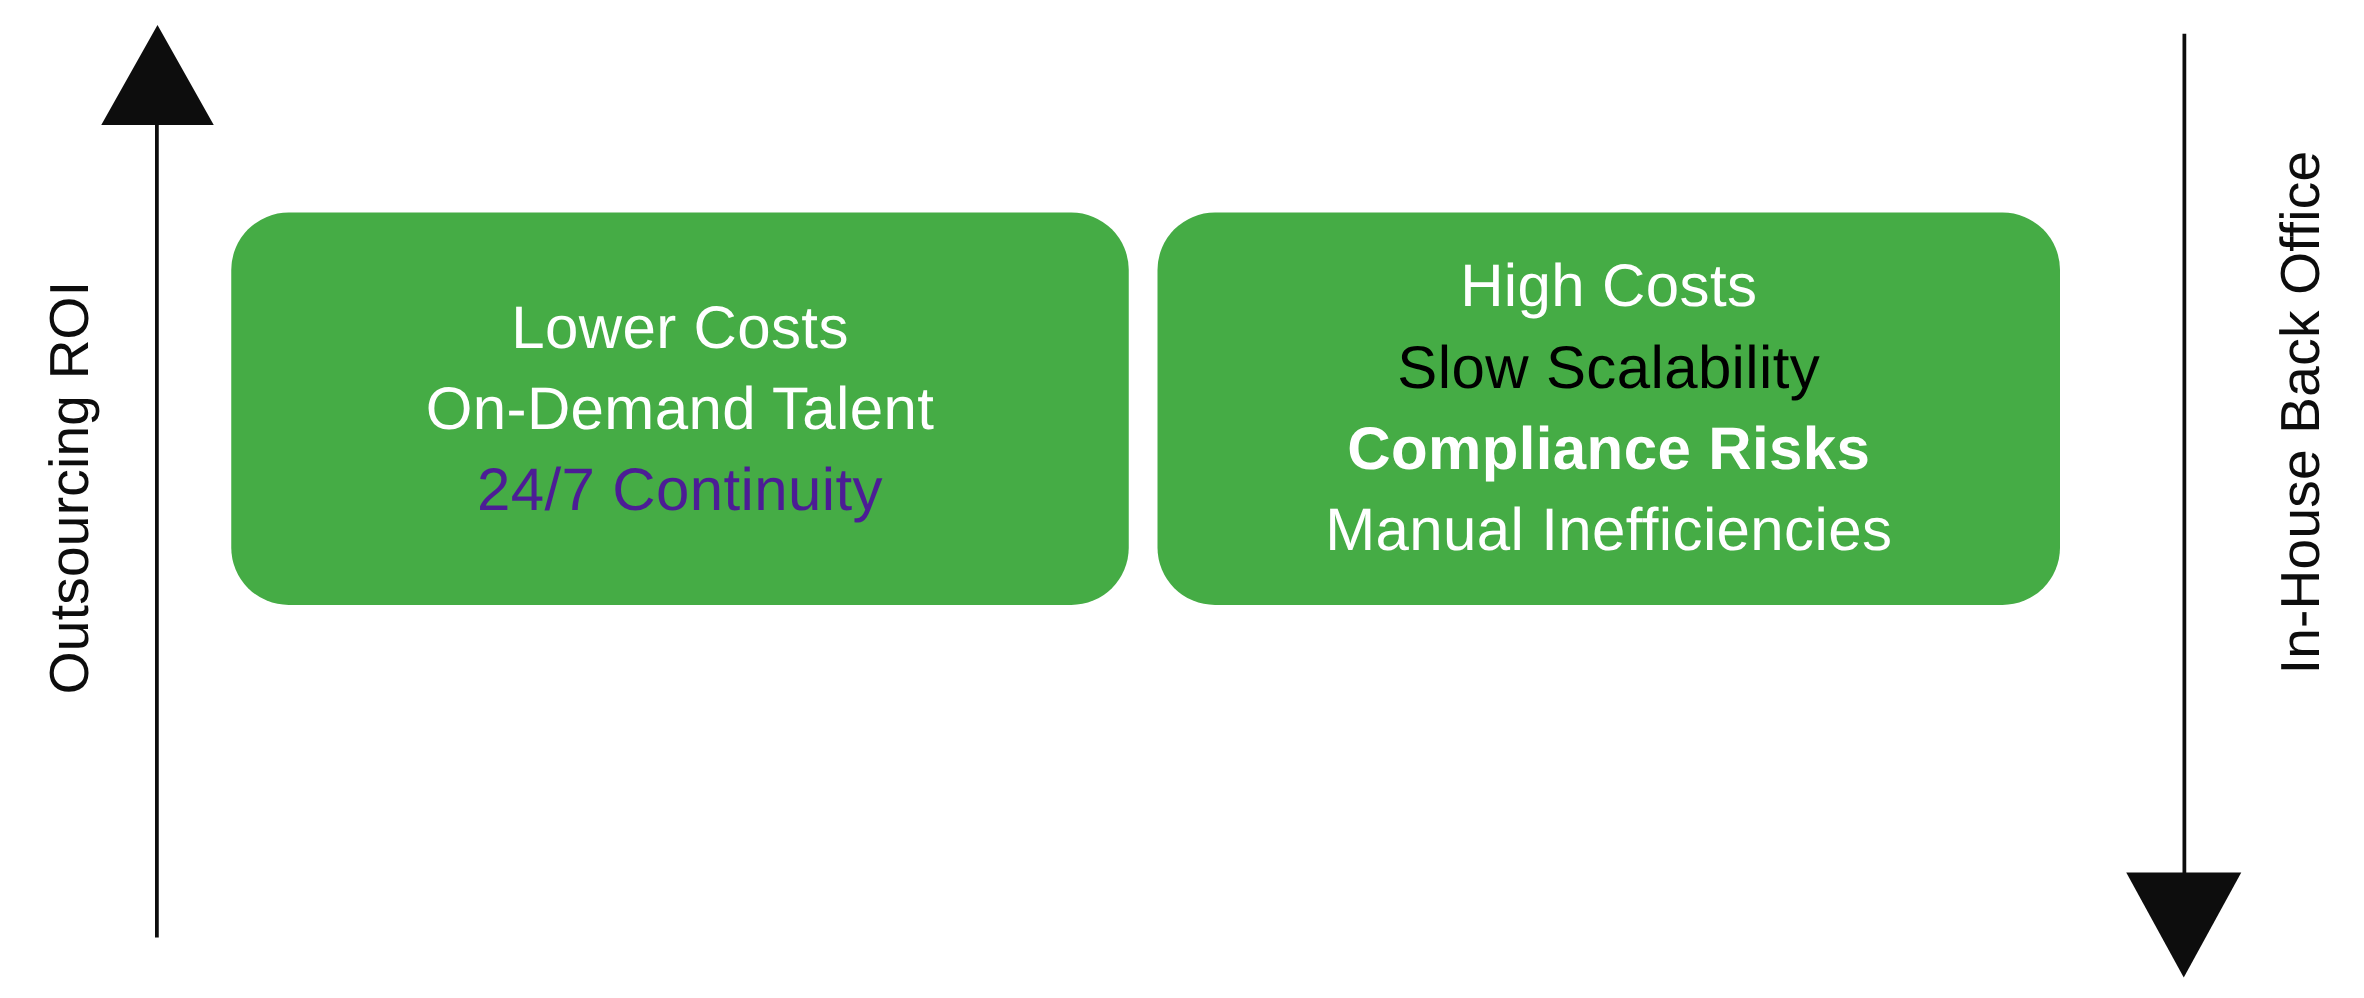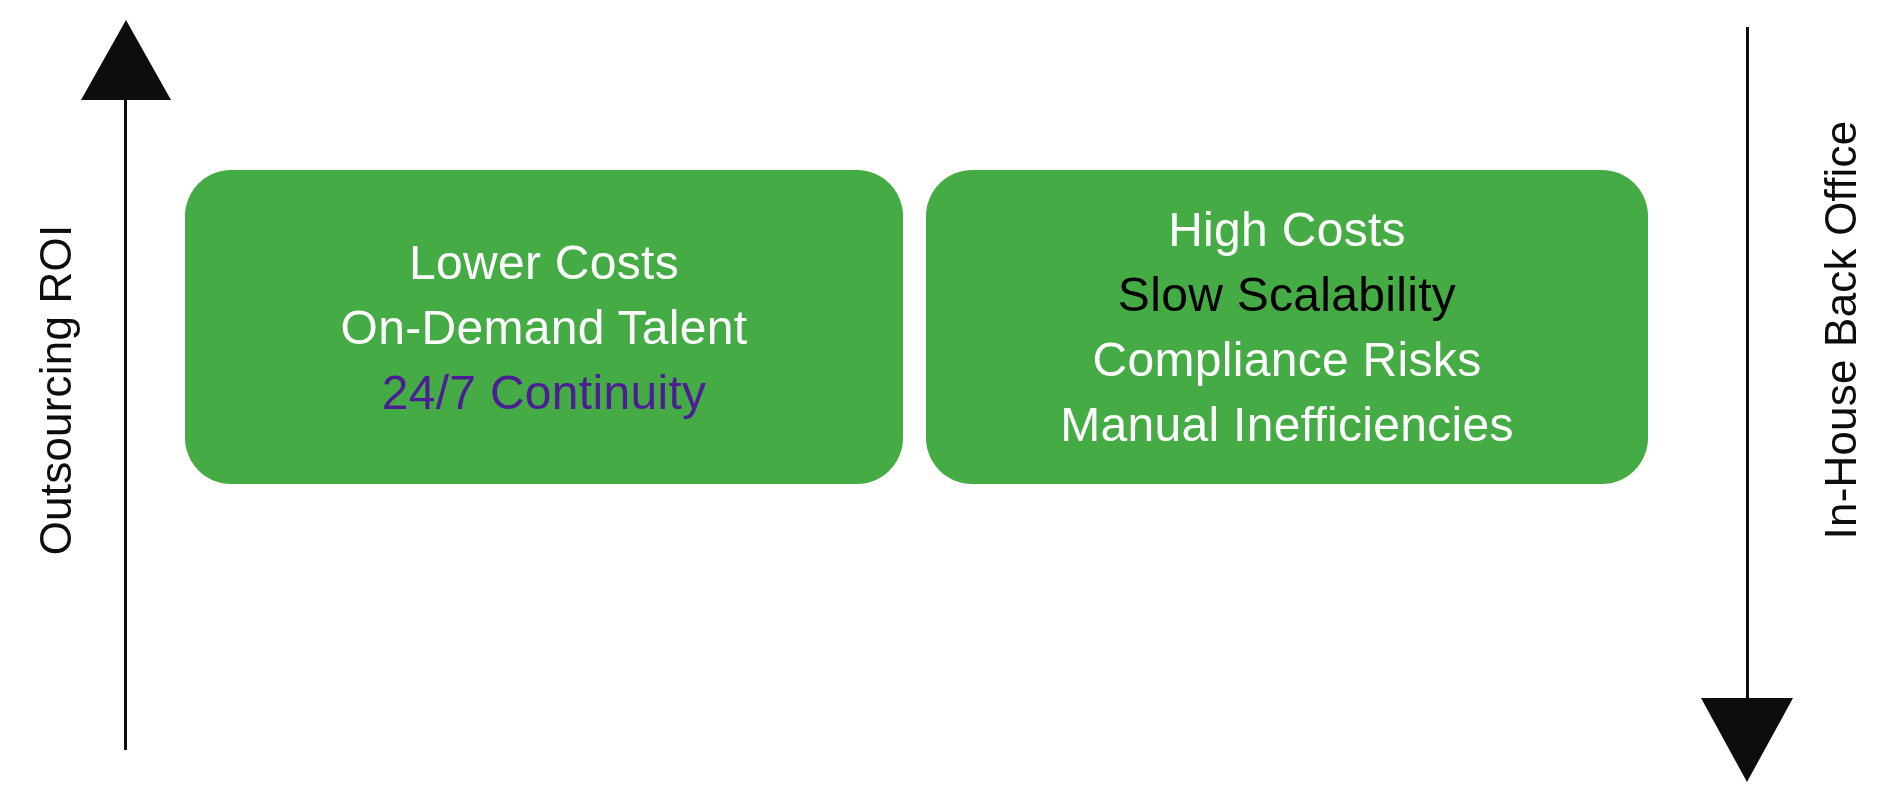--- a/index.html
+++ b/index.html
@@ -124,21 +124,21 @@
 
   <div class="panel panel-left" style="background: rgb(69, 172, 69);">
     <div class="panel-line" style="color: rgb(255, 255, 255);">Lower Costs</div>
     <div class="panel-line" style="color: rgb(255, 255, 255);">On-Demand Talent</div>
     <div class="panel-line" style="color: #4c1d95;">24/7 Continuity</div>
   </div>
 
   <div class="panel panel-right" style="background: rgb(69, 172, 69);">
     <div class="panel-line" style="color: rgb(255, 255, 255);">High Costs</div>
     <div class="panel-line" style="color: #000000;">Slow Scalability</div>
-    <div class="panel-line" style="color: rgb(255, 255, 255);">Compliance Risks</div>
+    <div class="panel-line" style="color: rgb(255, 255, 255); font-weight: bold;">Compliance Risks</div>
     <div class="panel-line" style="color: rgb(255, 255, 255);">Manual Inefficiencies</div>
   </div>
 
   <div class="axis axis-right">
     <div class="axis-line axis-line-right" style="background: rgb(13, 13, 13);"></div>
     <div class="arrow-head arrow-head-down" style="border-top-color: rgb(13, 13, 13);"></div>
     <div class="axis-label axis-label-right" style="color: rgb(13, 13, 13);">In-House Back Office</div>
   </div>
 
 </div>

